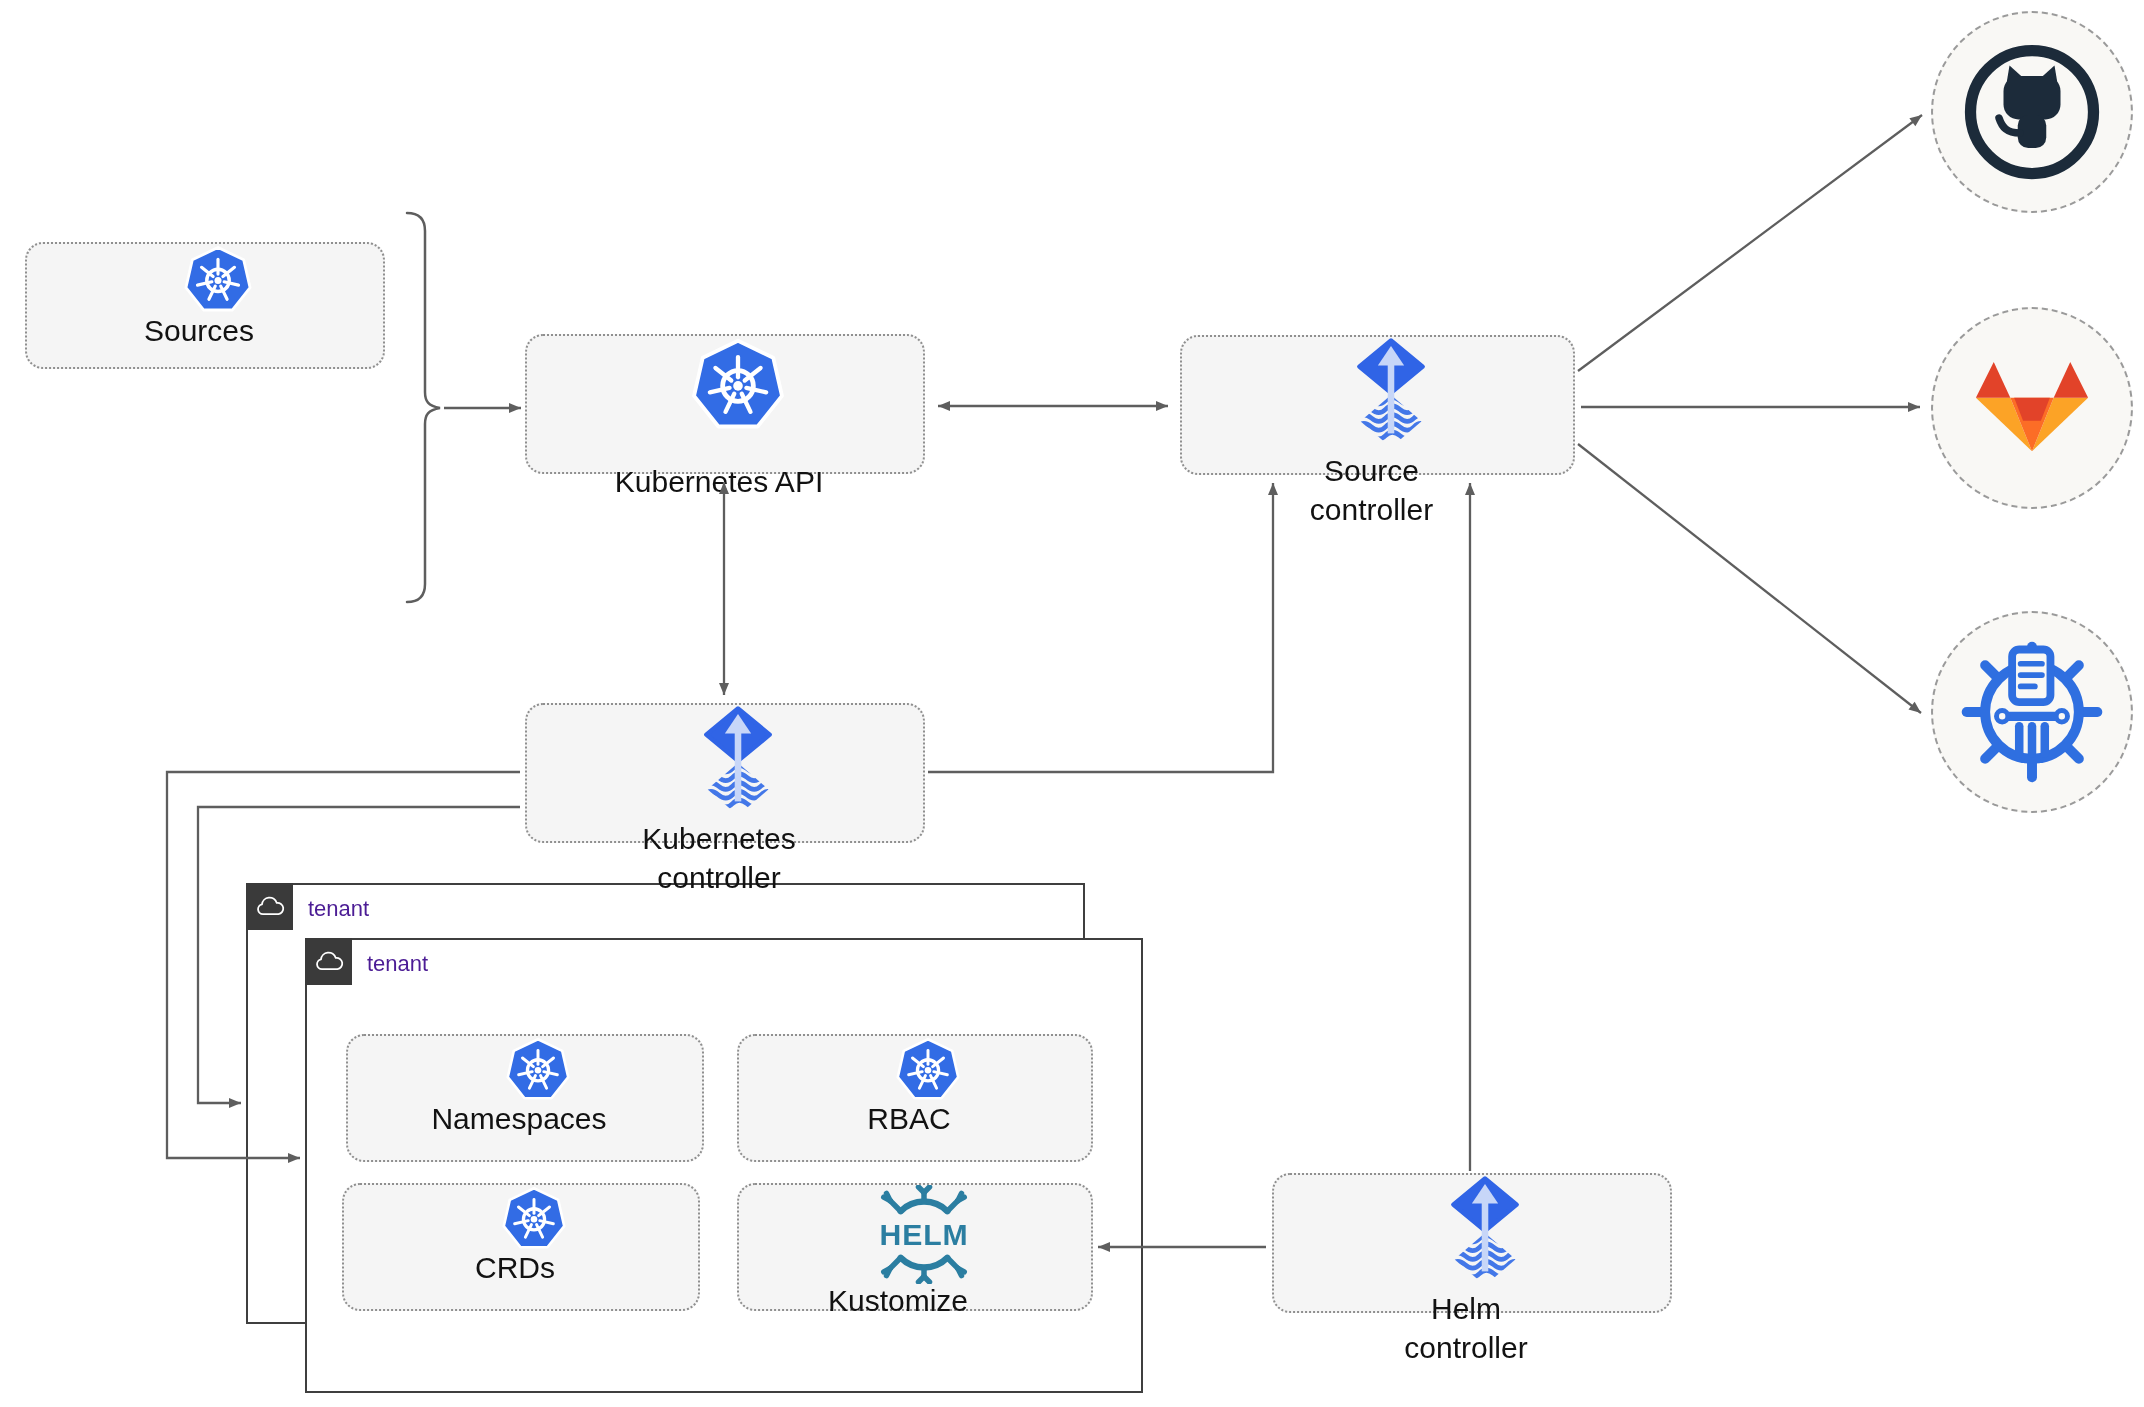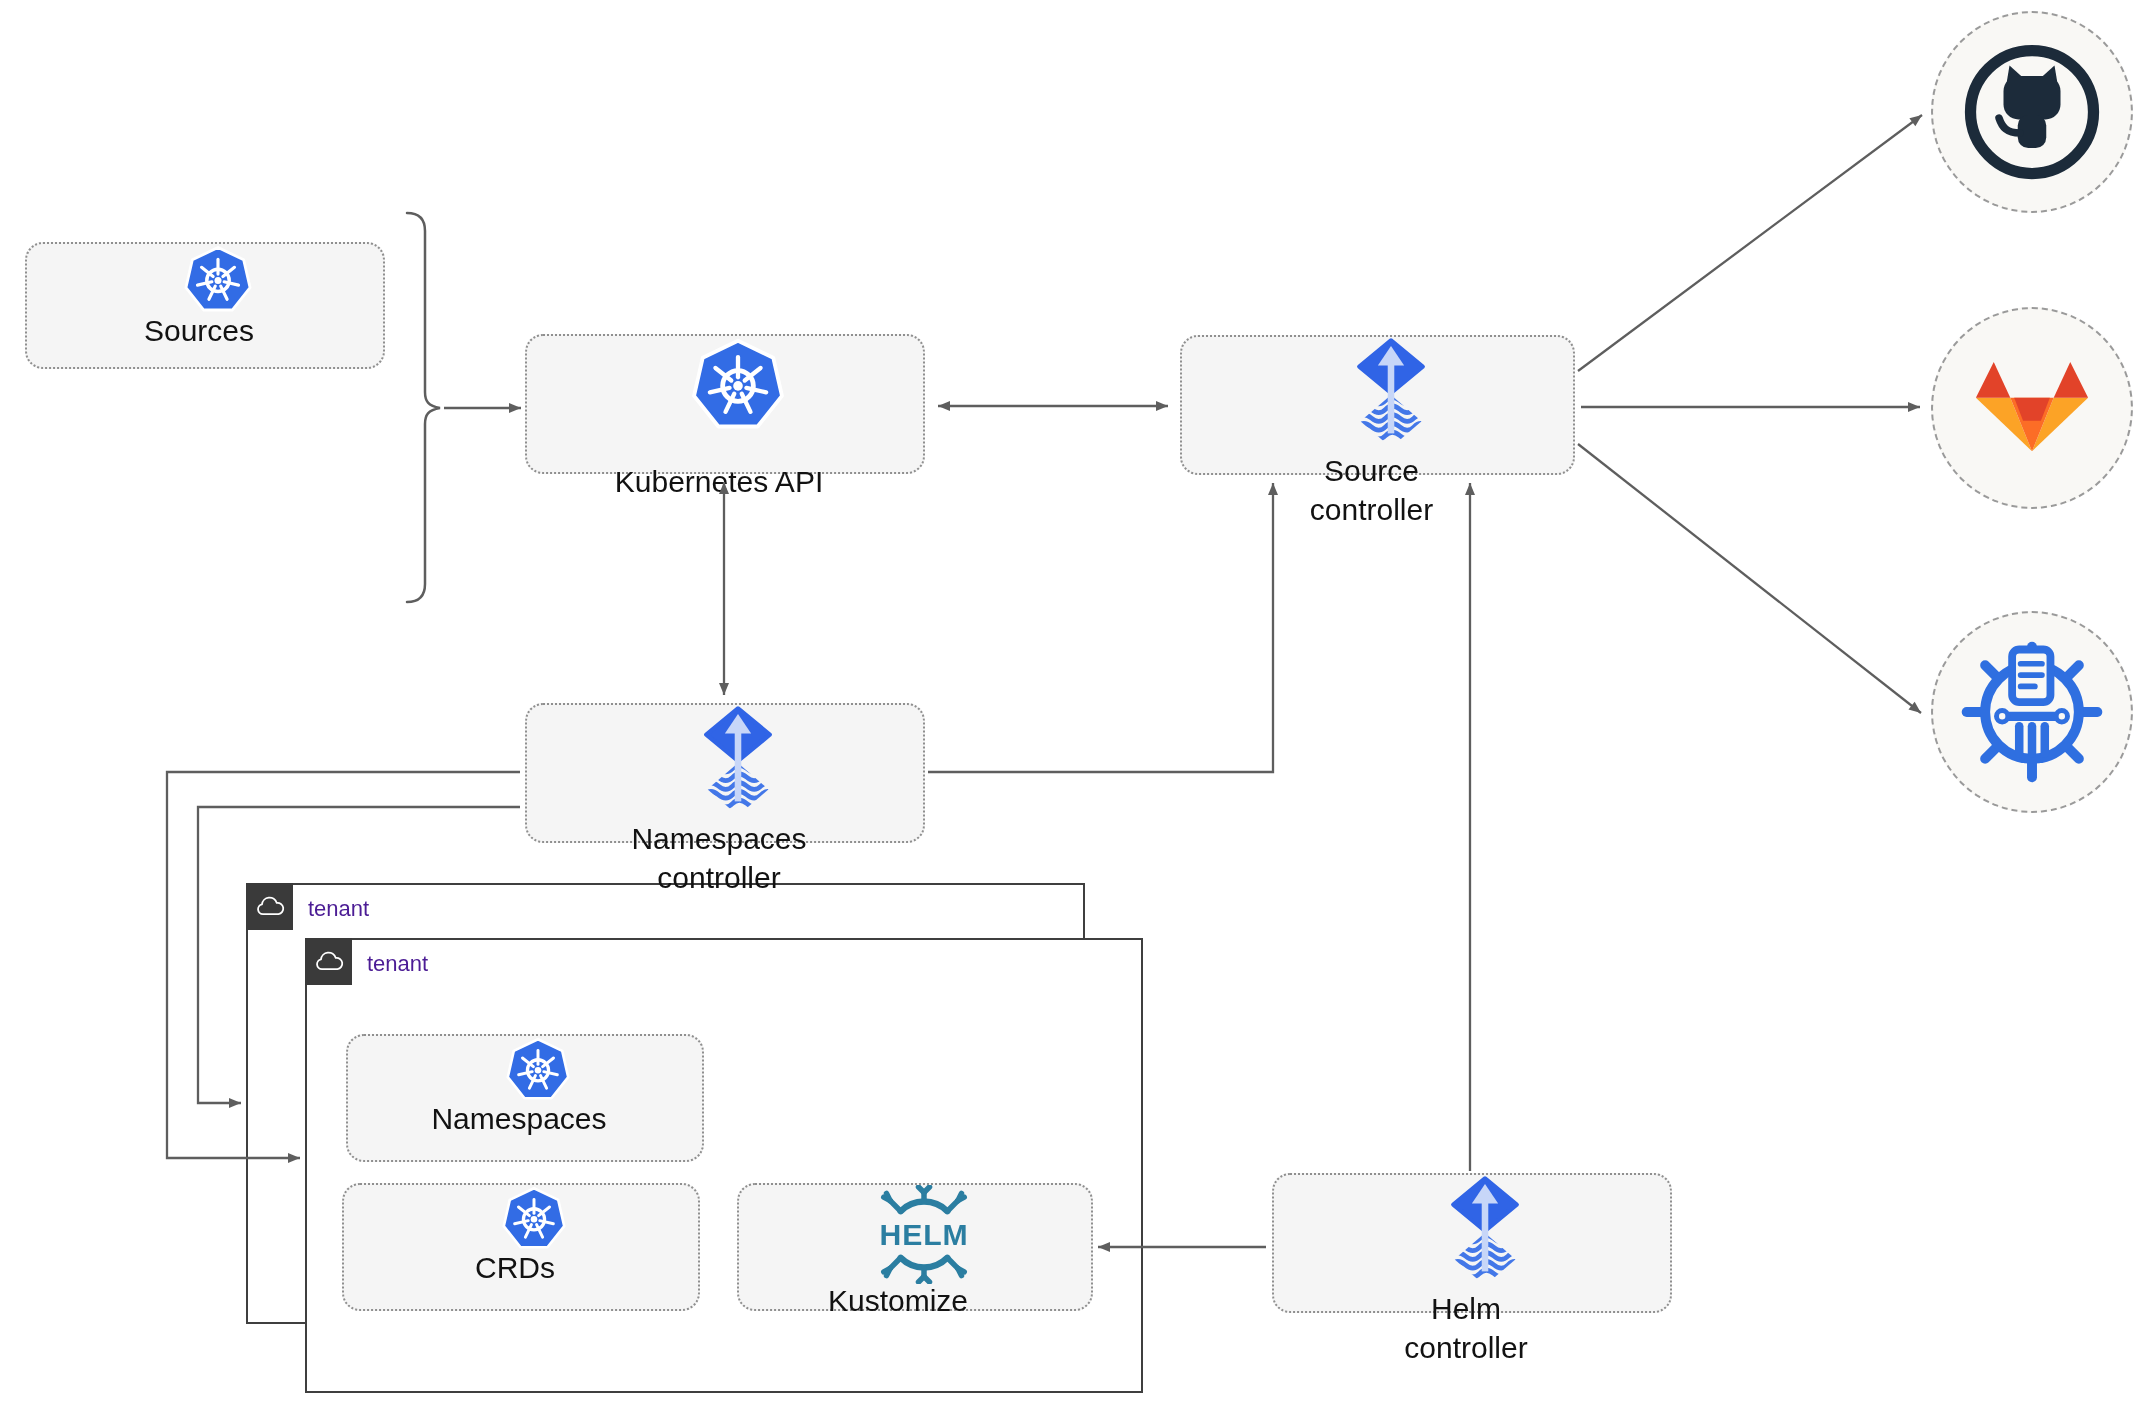--- a/index.html
+++ b/index.html
@@ -189,39 +189,47 @@
       </span>
     <span class="lab"><span class="wrap2">Source controller</span></span>
   </div>
 
   <div class="node" style="left:525px;top:703px;width:400px;height:140px;">
     <span class="ic">
         <svg width="70" height="114">
           <use href="#sym-flux"></use>
         </svg>
       </span>
-    <span class="lab"><span class="wrap2">Namespaces controller</span></span>
+    <span class="lab"><span class="wrap2">Kubernetes controller</span></span>
   </div>
 
   <div class="node" style="left:1272px;top:1173px;width:400px;height:140px;text-decoration:underline;">
     <span class="ic">
         <svg width="70" height="114">
           <use href="#sym-flux"></use>
         </svg>
       </span>
     <span class="lab"><span class="wrap2" style="max-width:140px">Helm controller</span></span>
   </div>
 
   <div class="node" style="left:346px;top:1034px;width:358px;height:128px;">
     <span class="ic">
         <svg width="66" height="66">
           <use href="#sym-k8s"></use>
         </svg>
       </span>
     <span class="lab">Namespaces</span>
+  </div>
+  <div class="node" style="left:737px;top:1034px;width:356px;height:128px;">
+    <span class="ic">
+        <svg width="66" height="66">
+          <use href="#sym-k8s"></use>
+        </svg>
+      </span>
+    <span class="lab">RBAC</span>
   </div>
   <div class="node" style="left:342px;top:1183px;width:358px;height:128px;">
     <span class="ic">
         <svg width="66" height="66">
           <use href="#sym-k8s"></use>
         </svg>
       </span>
     <span class="lab">CRDs</span>
   </div>
   <div class="node" style="left:737px;top:1183px;width:356px;height:128px;">

